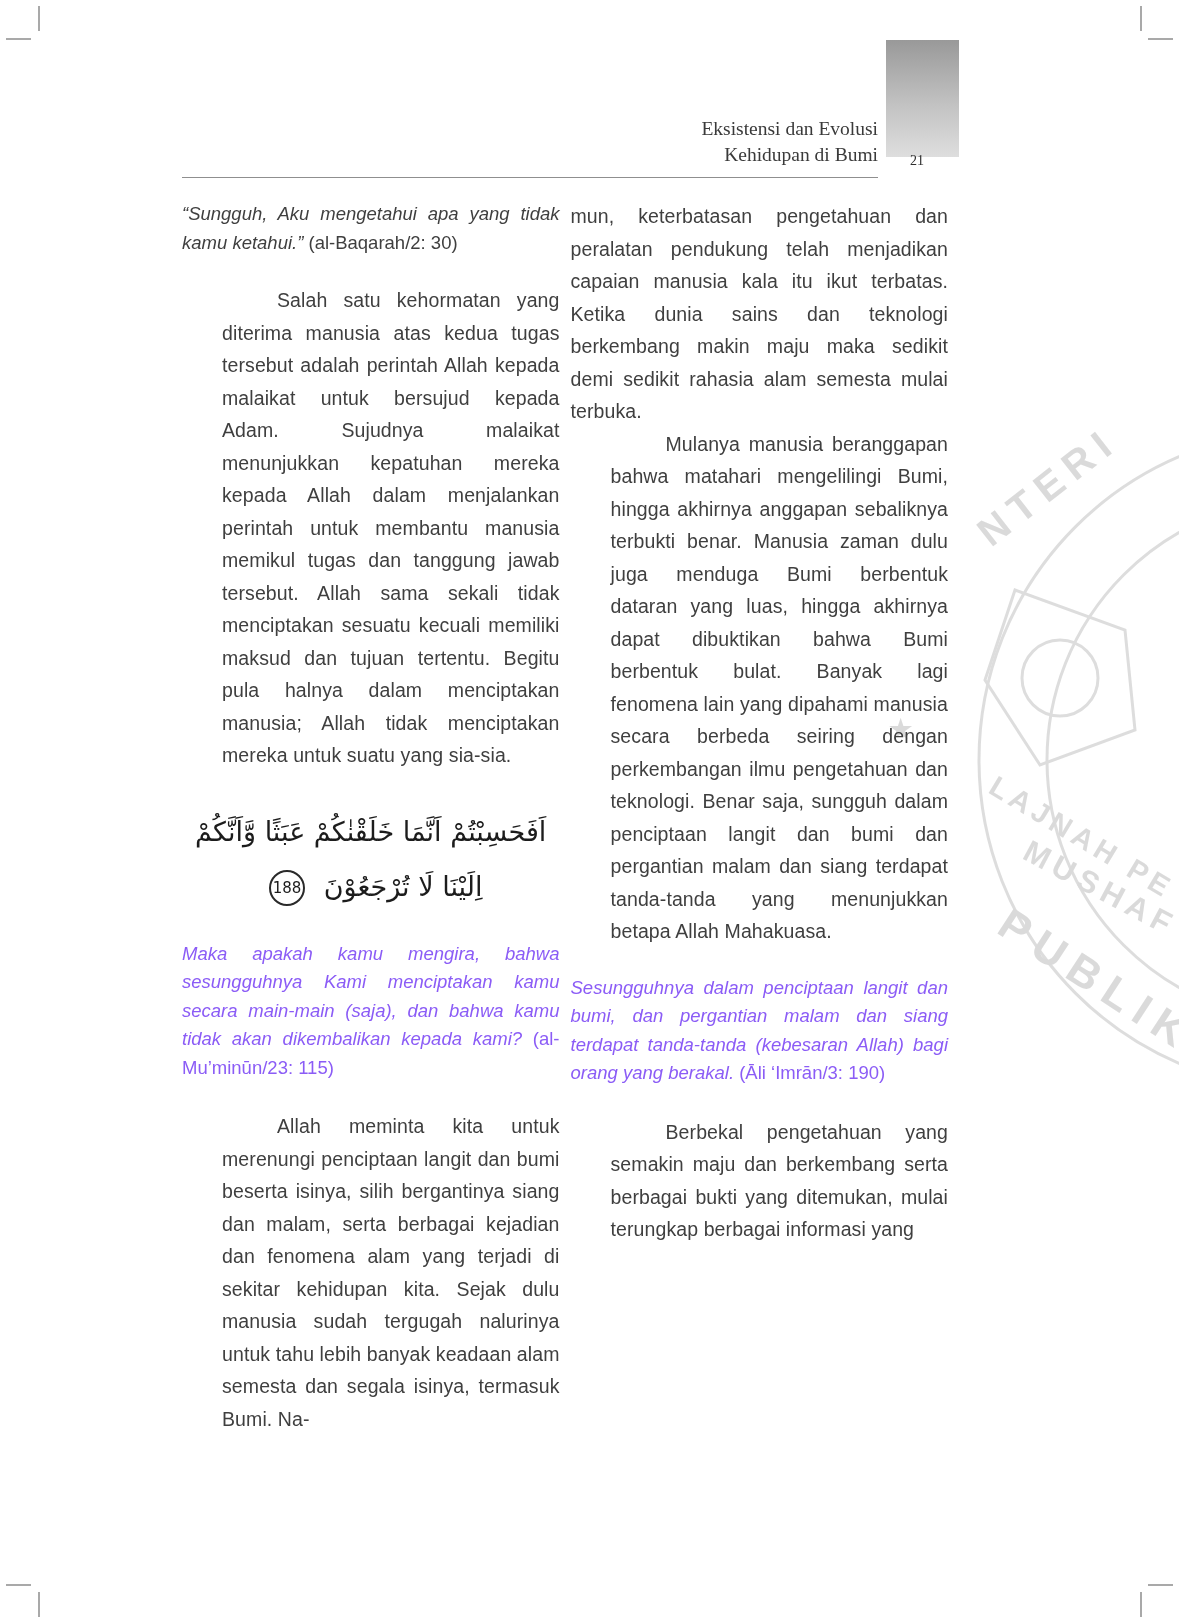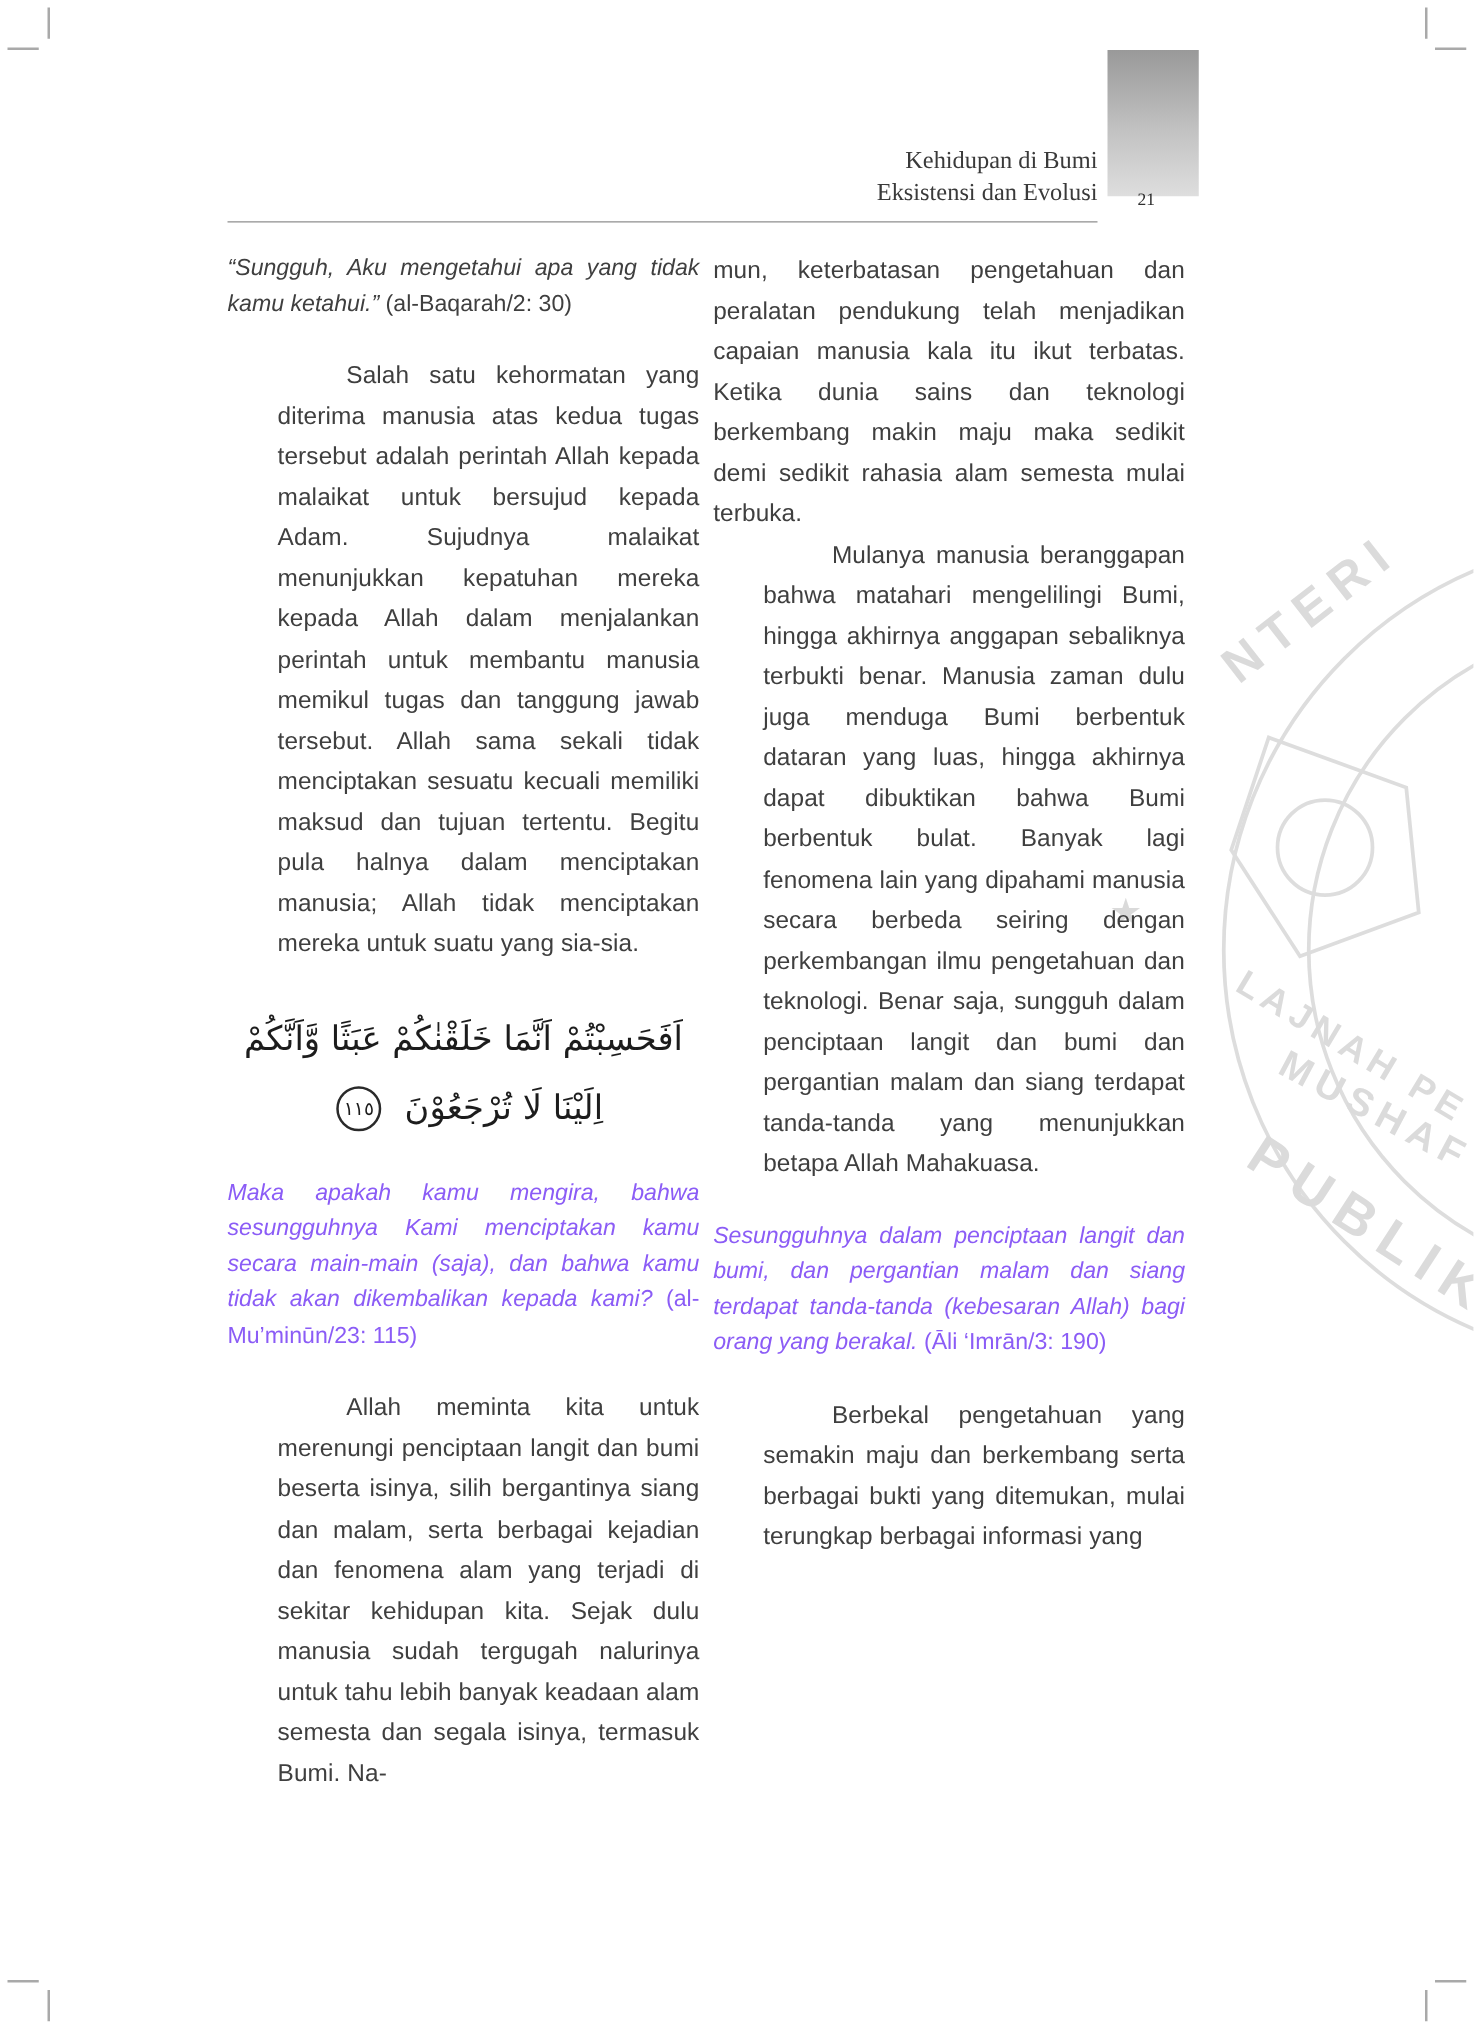--- a/index.html
+++ b/index.html
@@ -102,37 +102,37 @@
       <circle cx="181" cy="248" r="38"></circle>
     </g>
     <text class="wm-text" font-size="26" fill="#c3c3c3" x="10" y="308">★</text>
     <text class="wm-text" font-size="40" letter-spacing="9" transform="translate(112,118) rotate(-38)">NTERI</text>
     <text class="wm-text" font-size="29" letter-spacing="5" transform="translate(108,362) rotate(31)">LAJNAH PE</text>
     <text class="wm-text" font-size="31" letter-spacing="6" transform="translate(142,428) rotate(28)">MUSHAF</text>
     <text class="wm-text" font-size="44" letter-spacing="10" transform="translate(116,502) rotate(33)">PUBLIK</text>
   </svg>
 
   <header class="running-head">
+    <div>Eksistensi dan Evolusi</div>
     <div>Kehidupan di Bumi</div>
-    <div>Eksistensi dan Evolusi</div>
   </header>
 
   <main class="columns">
 
     <section class="col">
       <p class="quote">
         <span class="q-text">“Sungguh, Aku mengetahui apa yang tidak kamu ketahui.”</span>
         <span class="ref">(al-Baqarah/2: 30)</span>
       </p>
 
       <p class="body-par indent">Salah satu kehormatan yang diterima manusia atas kedua tugas tersebut adalah perintah Allah kepada malaikat untuk bersujud kepada Adam. Sujudnya malaikat menunjukkan kepatuhan mereka kepada Allah dalam menjalankan perintah untuk membantu manusia memikul tugas dan tanggung jawab tersebut. Allah sama sekali tidak menciptakan sesuatu kecuali memiliki maksud dan tujuan tertentu. Begitu pula halnya dalam menciptakan manusia; Allah tidak menciptakan mereka untuk suatu yang sia-sia.</p>
 
       <div class="arabic">
         <span>اَفَحَسِبْتُمْ اَنَّمَا خَلَقْنٰكُمْ عَبَثًا وَّاَنَّكُمْ اِلَيْنَا لَا تُرْجَعُوْنَ</span>
-        <span class="ayah-badge">١١٥</span>
+        <span class="ayah-badge">188</span>
       </div>
 
       <p class="translation">
         <span>Maka apakah kamu mengira, bahwa sesungguhnya Kami menciptakan kamu secara main-main (saja), dan bahwa kamu tidak akan dikembalikan kepada kami?</span>
         <span class="ref">(al-Mu’minūn/23: 115)</span>
       </p>
 
       <p class="body-par indent">Allah meminta kita untuk merenungi penciptaan langit dan bumi beserta isinya, silih bergantinya siang dan malam, serta berbagai kejadian dan fenomena alam yang terjadi di sekitar kehidupan kita. Sejak dulu manusia sudah tergugah nalurinya untuk tahu lebih banyak keadaan alam semesta dan segala isinya, termasuk Bumi. Na-</p>
     </section>
 

